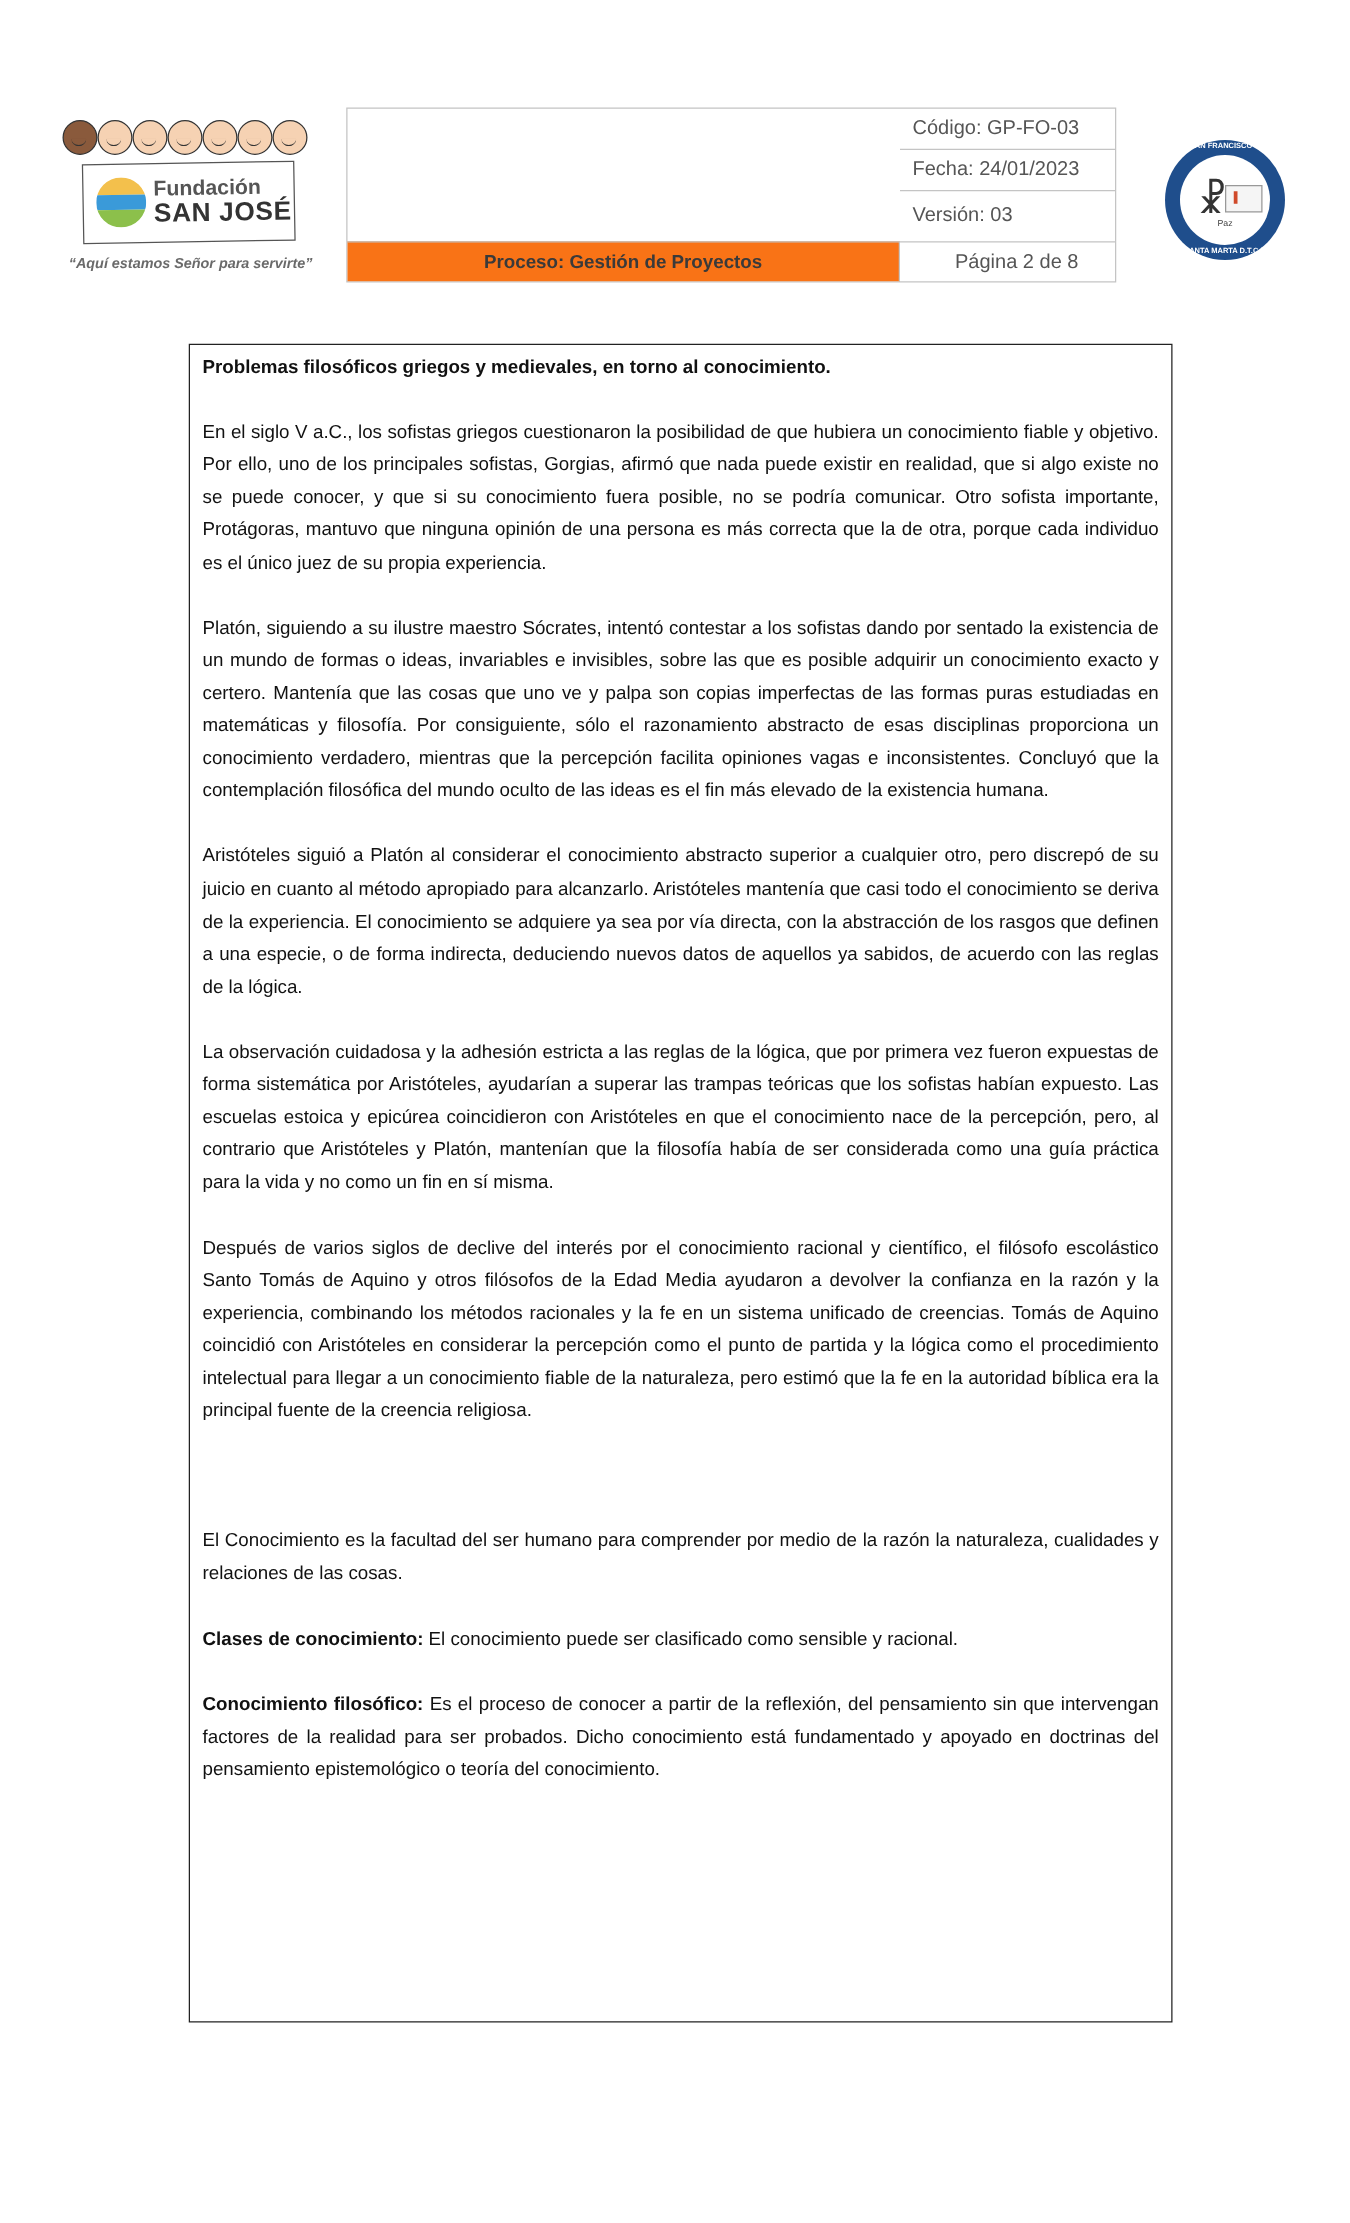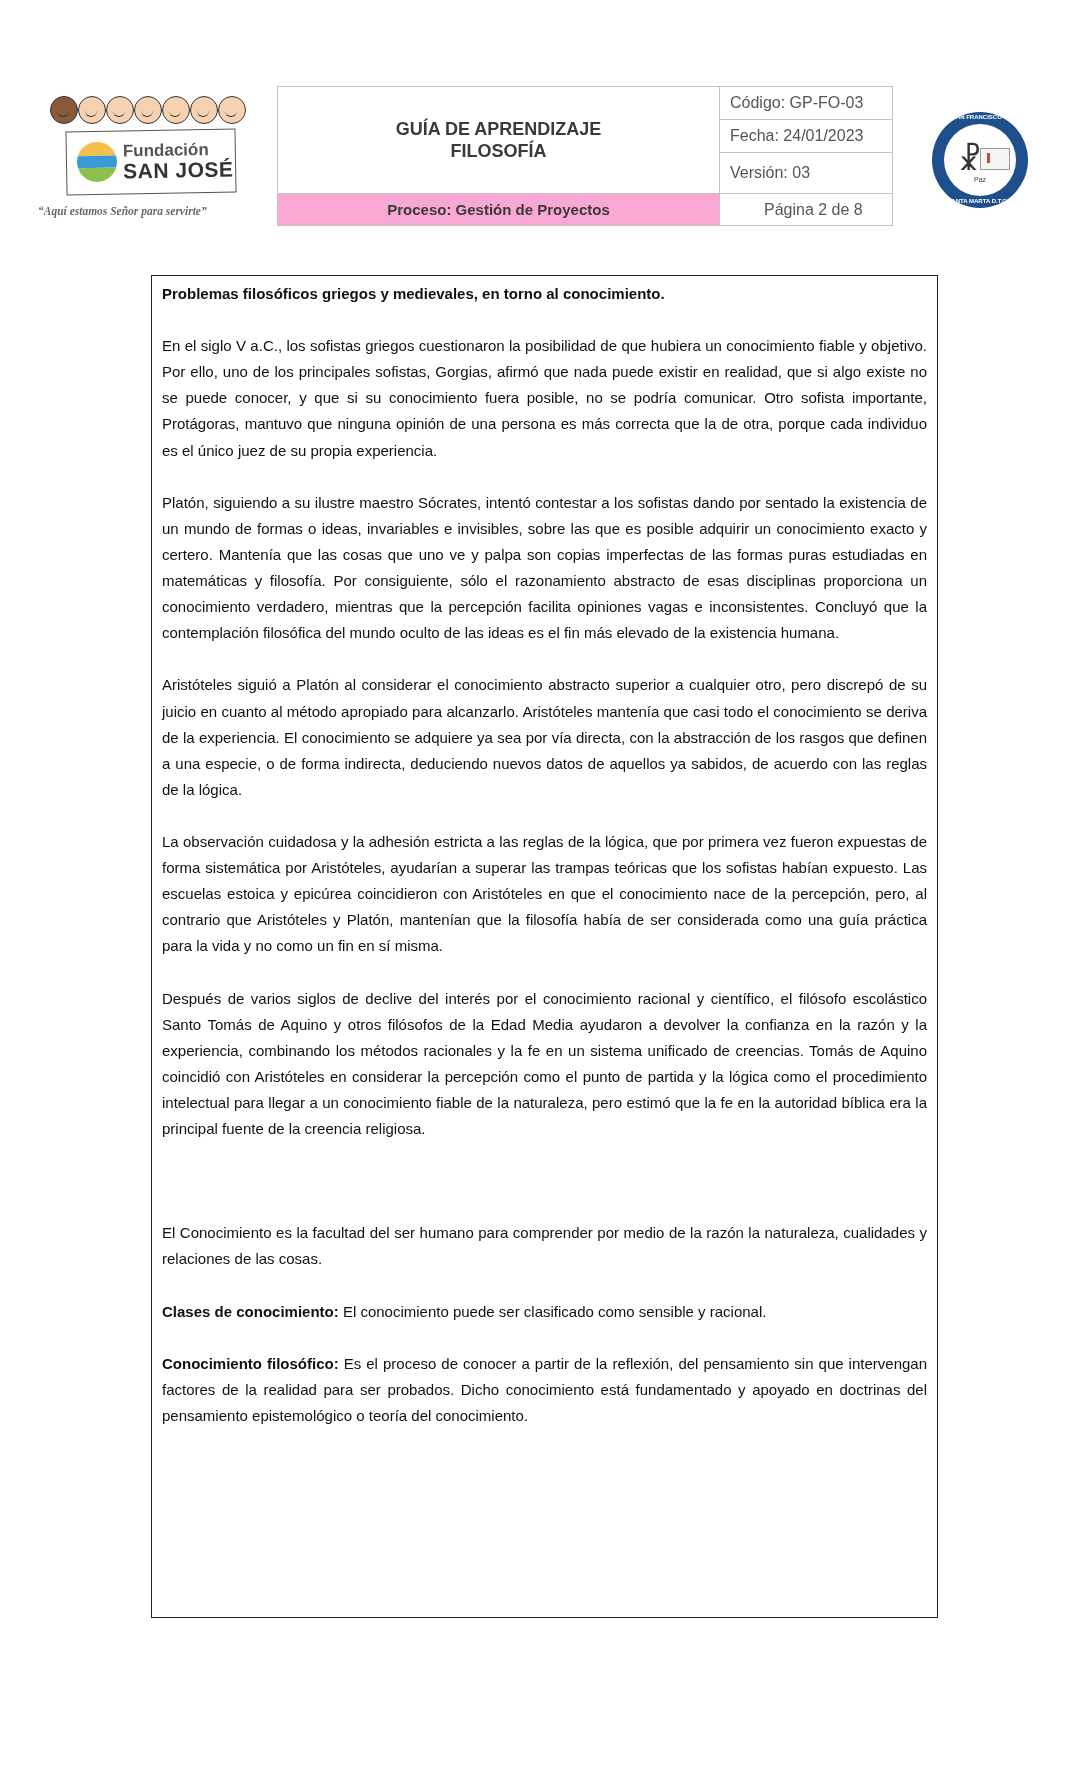--- a/index.html
+++ b/index.html
@@ -10,25 +10,25 @@
   .logo-left .kids { position: absolute; left: 8px; top: 0; width: 200px; height: 46px; }
   .kid { position: absolute; top: 4px; width: 26px; height: 26px; border-radius: 50%; background: #f6d2b3; border: 1.5px solid #333; }
   .kid::after { content: ""; position: absolute; left: 6px; top: 14px; width: 12px; height: 5px; border-bottom: 1.5px solid #333; border-radius: 0 0 8px 8px; }
   .sign { position: absolute; left: 28px; top: 38px; width: 168px; height: 62px; border: 1.5px solid #555; background: #fff; transform: rotate(-1deg); }
   .sun { position: absolute; left: 10px; top: 10px; width: 40px; height: 40px; border-radius: 50%; overflow: hidden; }
   .sun .top { position: absolute; left: 0; top: 0; width: 40px; height: 14px; background: #f3c04c; }
   .sun .mid { position: absolute; left: 0; top: 14px; width: 40px; height: 12px; background: #3a9ad9; }
   .sun .bot { position: absolute; left: 0; top: 26px; width: 40px; height: 14px; background: #8cc04b; }
   .brand1 { position: absolute; left: 56px; top: 10px; font-size: 17px; color: #555; }
   .brand2 { position: absolute; left: 56px; top: 28px; font-size: 21px; color: #333; letter-spacing: 0.5px; }
-  .tagline { position: absolute; left: 38px; top: 205px; font-size: 11.5px; font-style: italic; font-weight: bold; color: #6a6a6a; white-space: nowrap; font-family: Liberation Serif, serif; }
+  .tagline { position: absolute; left: 55px; top: 205px; font-size: 11.5px; font-style: italic; font-weight: bold; color: #6a6a6a; white-space: nowrap; }
 
   .hdr-table { position: absolute; left: 277px; top: 86px; width: 616px; height: 140px; border: 1.5px solid #c4c4c4; box-sizing: border-box; }
   .hdr-title { position: absolute; left: 0; top: 0; width: 442px; height: 106px; display: flex; flex-direction: column; align-items: center; justify-content: center; border-right: 1.5px solid #c4c4c4; box-sizing: border-box; font-weight: bold; font-size: 18px; color: #3a3a3a; line-height: 22px; }
-  .hdr-process { position: absolute; left: 0; top: 106px; width: 442px; height: 32px; background: #f9a8d4; border-top: 1.5px solid #c4c4c4; border-right: 1.5px solid #c4c4c4; box-sizing: border-box; display: flex; align-items: center; justify-content: center; font-weight: bold; font-size: 15px; color: #3a3a3a; }
+  .hdr-process { position: absolute; left: 0; top: 106px; width: 442px; height: 32px; background: #f97316; border-top: 1.5px solid #c4c4c4; border-right: 1.5px solid #c4c4c4; box-sizing: border-box; display: flex; align-items: center; justify-content: center; font-weight: bold; font-size: 15px; color: #3a3a3a; }
   .hdr-meta { position: absolute; left: 442px; width: 172px; box-sizing: border-box; padding-left: 10px; font-size: 16px; color: #555; display: flex; align-items: center; }
   .hdr-meta.r0 { top: 0; height: 33px; border-bottom: 1.5px solid #c4c4c4; }
   .hdr-meta.r1 { top: 33px; height: 33px; border-bottom: 1.5px solid #c4c4c4; }
   .hdr-meta.r2 { top: 66px; height: 40px; }
   .hdr-meta.r3 { top: 106px; height: 32px; border-top: 1.5px solid #c4c4c4; padding-left: 44px; }
 
   .seal { position: absolute; left: 932px; top: 112px; width: 96px; height: 96px; border-radius: 50%; background: #1f4e8c; }
   .seal .inner { position: absolute; left: 12px; top: 12px; width: 72px; height: 72px; border-radius: 50%; background: #fff; }
   .seal .chi { position: absolute; left: 14px; top: 18px; font-size: 30px; color: #333; font-family: "DejaVu Serif", serif; }
   .seal .book { position: absolute; left: 36px; top: 24px; width: 28px; height: 20px; border: 1px solid #999; background: #f5f5f5; }
@@ -65,24 +65,20 @@
         <div class="mid"></div>
         <div class="bot"></div>
     </div>
     <div class="brand1">Fundación</div>
     <div class="brand2">SAN JOSÉ</div>
   </div>
 </div>
 <div class="tagline">“Aquí estamos Señor para servirte”</div>
 
 <div class="hdr-table">
-  <div class="hdr-title">
-    <span>GUÍA DE APRENDIZAJE</span>
-    <span>FILOSOFÍA</span>
-  </div>
   <div class="hdr-process">Proceso: Gestión de Proyectos</div>
   <div class="hdr-meta r0">Código: GP-FO-03</div>
   <div class="hdr-meta r1">Fecha: 24/01/2023</div>
   <div class="hdr-meta r2">Versión: 03</div>
   <div class="hdr-meta r3">Página 2 de 8</div>
 </div>
 
 <div class="seal">
   <div class="ring-text">I.E.D. SAN FRANCISCO JAVIER</div>
   <div class="inner">

